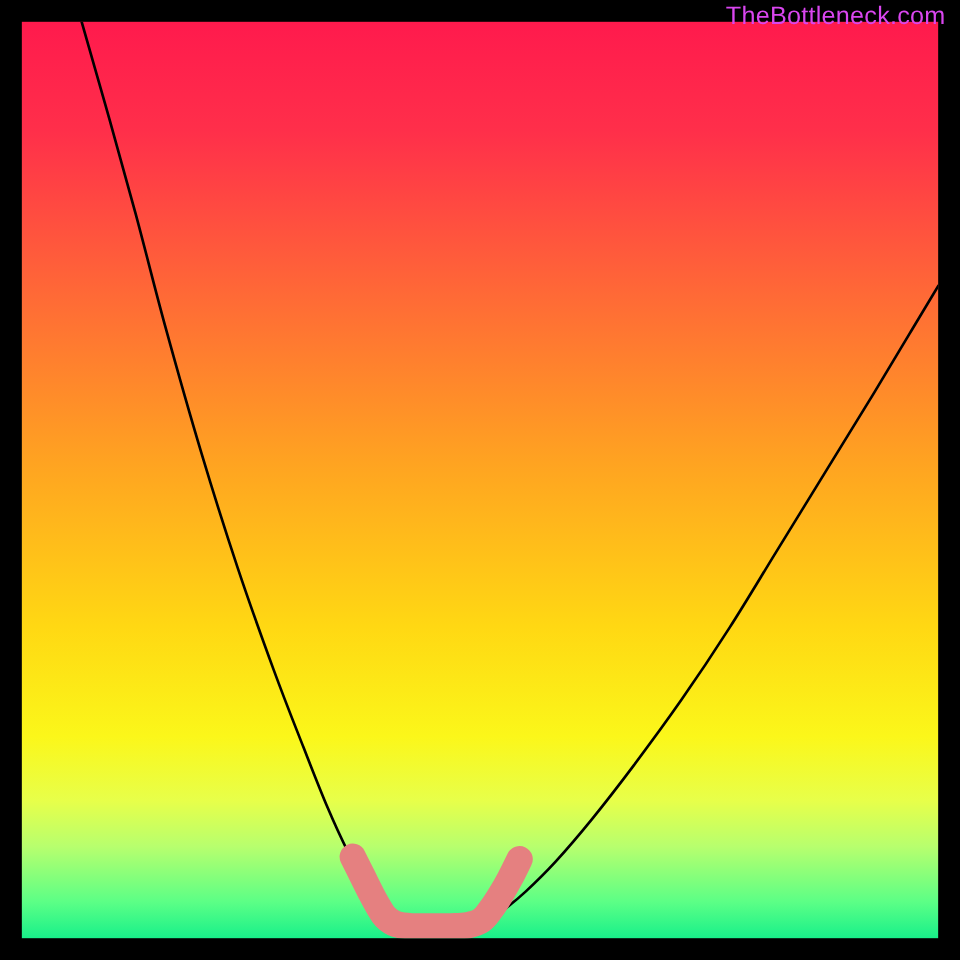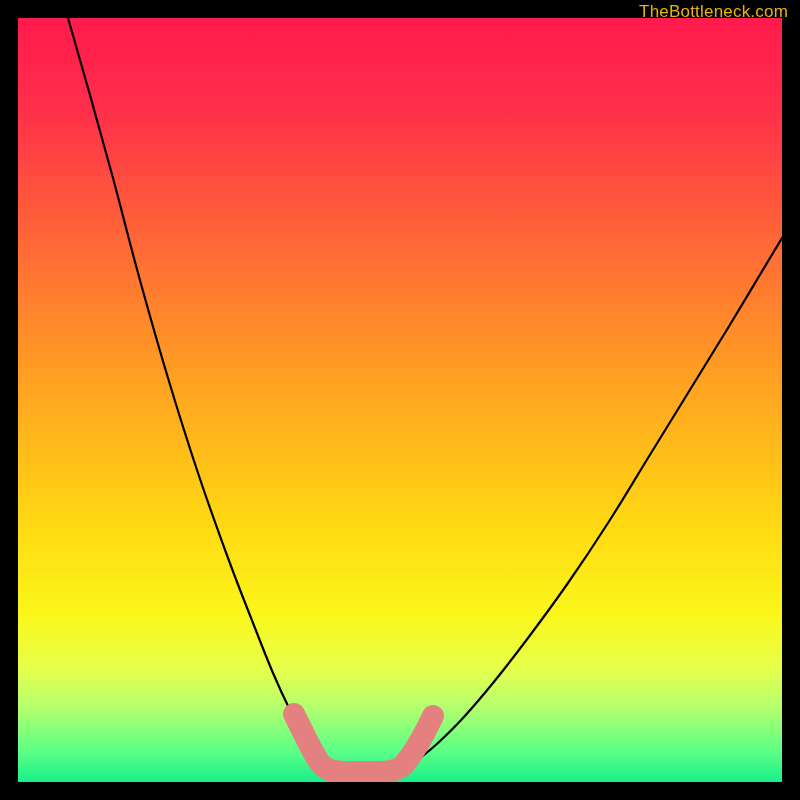--- a/index.html
+++ b/index.html
@@ -33,22 +33,22 @@
       var(--c6) 85%,
       var(--c7) 90%,
       var(--c8) 96%,
       var(--c9) 100%
     );
   }
   .watermark {
     position: absolute;
     top: 2px;
     right: 12px;
-    color: #eab308;
-    font-size: 17px;
+    color: #d946ef;
+    font-size: 21px;
     font-weight: 400;
     letter-spacing: 0.2px;
     z-index: 10;
   }
   svg.plot {
     position: absolute;
     inset: 0;
     z-index: 5;
   }
 </style>

